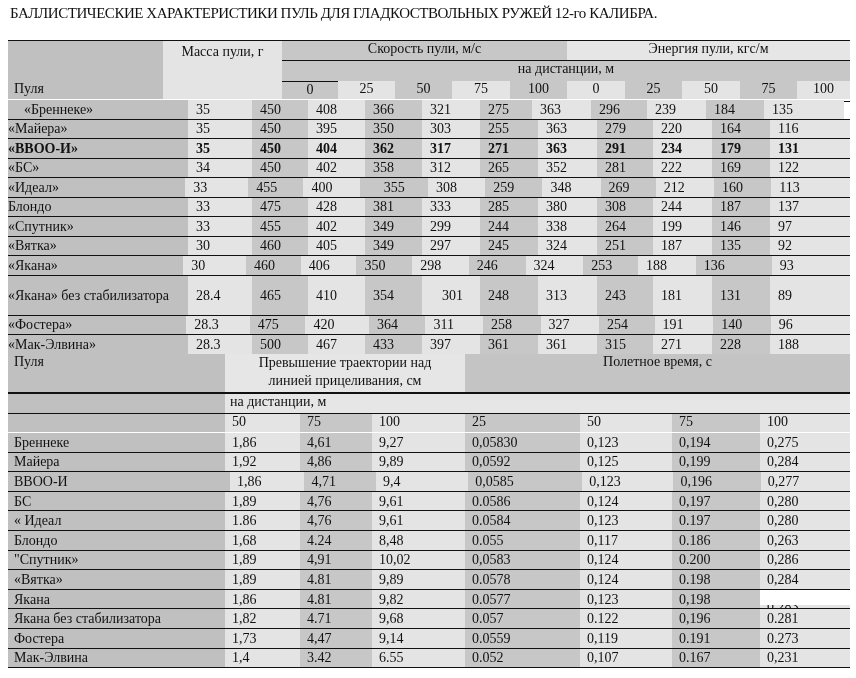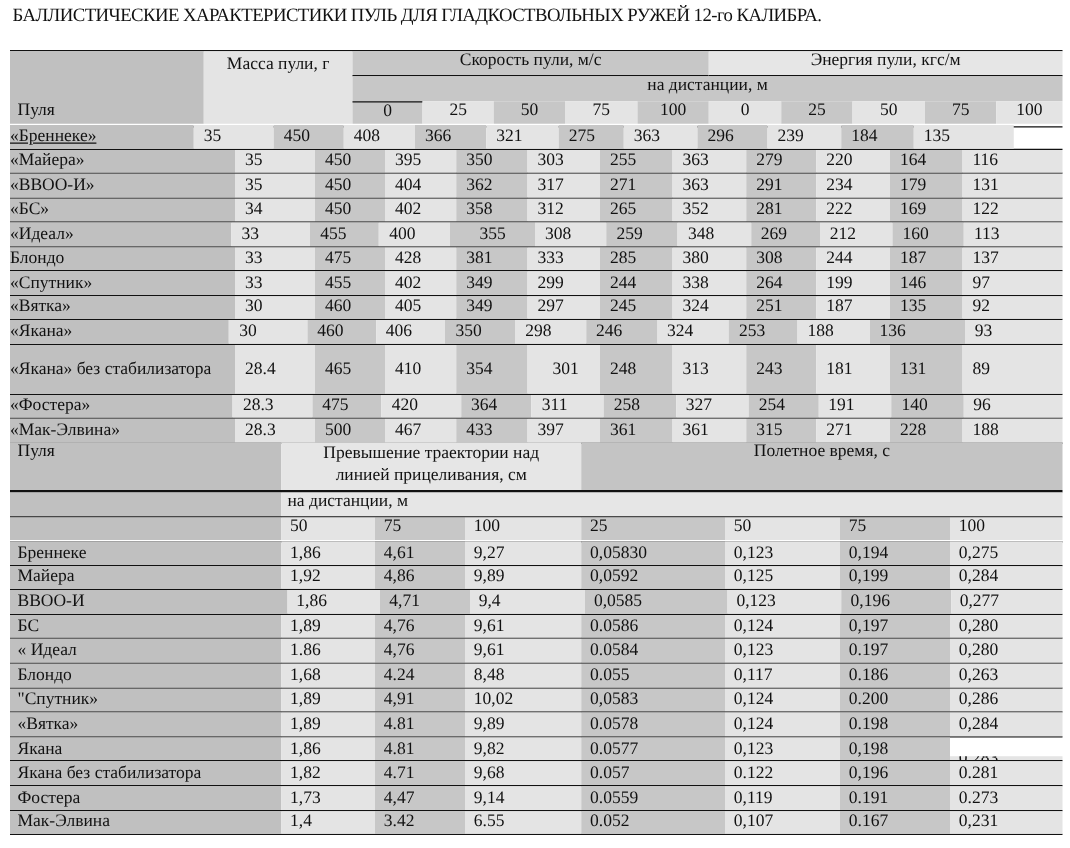--- a/index.html
+++ b/index.html
@@ -52,21 +52,21 @@
       <div class="c d center" style="left: 228px; top: 0px; width: 57px; height: 18px; padding-left: 0px;">100</div>
       <div class="c l center" style="left: 285px; top: 0px; width: 58px; height: 18px; padding-left: 0px;">0</div>
       <div class="c d center" style="left: 343px; top: 0px; width: 57px; height: 18px; padding-left: 0px;">25</div>
       <div class="c l center" style="left: 400px; top: 0px; width: 58px; height: 18px; padding-left: 0px;">50</div>
       <div class="c d center" style="left: 458px; top: 0px; width: 57px; height: 18px; padding-left: 0px;">75</div>
       <div class="c l center" style="left: 515px; top: 0px; width: 53px; height: 18px; padding-left: 0px;">100</div>
     </div>
 </div>
 <div id="t1-rows" class="rows" style="top:100px;">
     <div class="row" style="height: 19.5px;">
-      <div class="cell g" style="width: 147px; padding-left: 0px; text-decoration: underline;">«Бреннеке»</div>
+      <div class="cell g" style="width: 180px; padding-left: 16px;">«Бреннеке»</div>
       <div class="cell l" style="width: 64px; padding-left: 8px;">35</div>
       <div class="cell d" style="width: 56px; padding-left: 8px;">450</div>
       <div class="cell l" style="width: 57px; padding-left: 8px;">408</div>
       <div class="cell d" style="width: 57px; padding-left: 8px;">366</div>
       <div class="cell l" style="width: 58px; padding-left: 8px;">321</div>
       <div class="cell d" style="width: 52px; padding-left: 8px;">275</div>
       <div class="cell l" style="width: 59px; padding-left: 8px;">363</div>
       <div class="cell d" style="width: 56px; padding-left: 8px;">296</div>
       <div class="cell l" style="width: 59px; padding-left: 8px;">239</div>
       <div class="cell d" style="width: 58px; padding-left: 8px;">184</div>
@@ -79,21 +79,21 @@
       <div class="cell l" style="width: 57px; padding-left: 8px;">395</div>
       <div class="cell d" style="width: 57px; padding-left: 8px;">350</div>
       <div class="cell l" style="width: 58px; padding-left: 8px;">303</div>
       <div class="cell d" style="width: 58px; padding-left: 8px;">255</div>
       <div class="cell l" style="width: 59px; padding-left: 8px;">363</div>
       <div class="cell d" style="width: 56px; padding-left: 8px;">279</div>
       <div class="cell l" style="width: 59px; padding-left: 8px;">220</div>
       <div class="cell d" style="width: 58px; padding-left: 8px;">164</div>
       <div class="cell l" style="width: 80px; padding-left: 8px;">116</div>
     </div>
-    <div class="row" style="height: 19.5px;">
+    <div class="row" style="height: 19.5px; font-weight: bold;">
       <div class="cell g" style="width: 180px; padding-left: 0px;">«ВВОО-И»</div>
       <div class="cell l" style="width: 64px; padding-left: 8px;">35</div>
       <div class="cell d" style="width: 56px; padding-left: 8px;">450</div>
       <div class="cell l" style="width: 57px; padding-left: 8px;">404</div>
       <div class="cell d" style="width: 57px; padding-left: 8px;">362</div>
       <div class="cell l" style="width: 58px; padding-left: 8px;">317</div>
       <div class="cell d" style="width: 58px; padding-left: 8px;">271</div>
       <div class="cell l" style="width: 59px; padding-left: 8px;">363</div>
       <div class="cell d" style="width: 56px; padding-left: 8px;">291</div>
       <div class="cell l" style="width: 59px; padding-left: 8px;">234</div>

